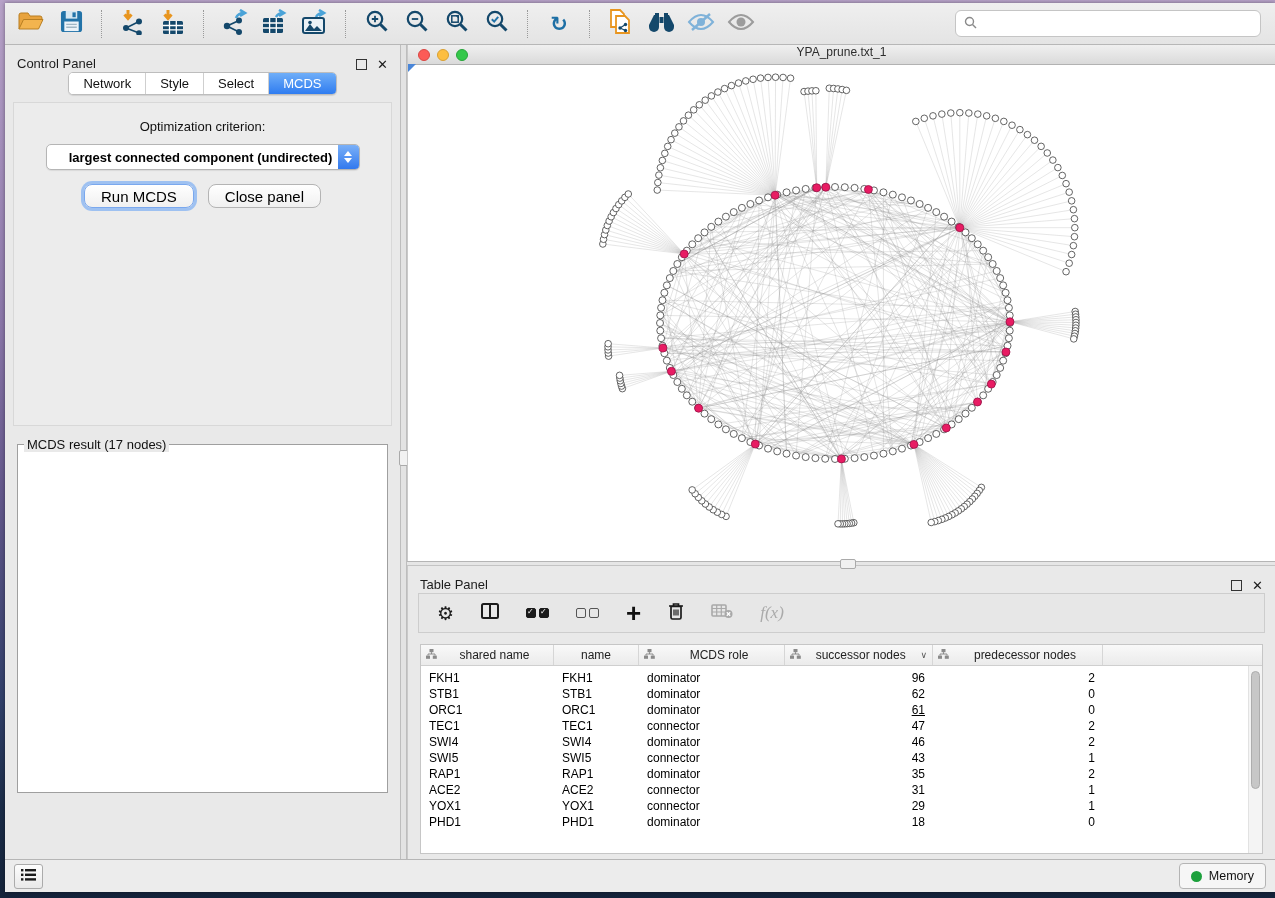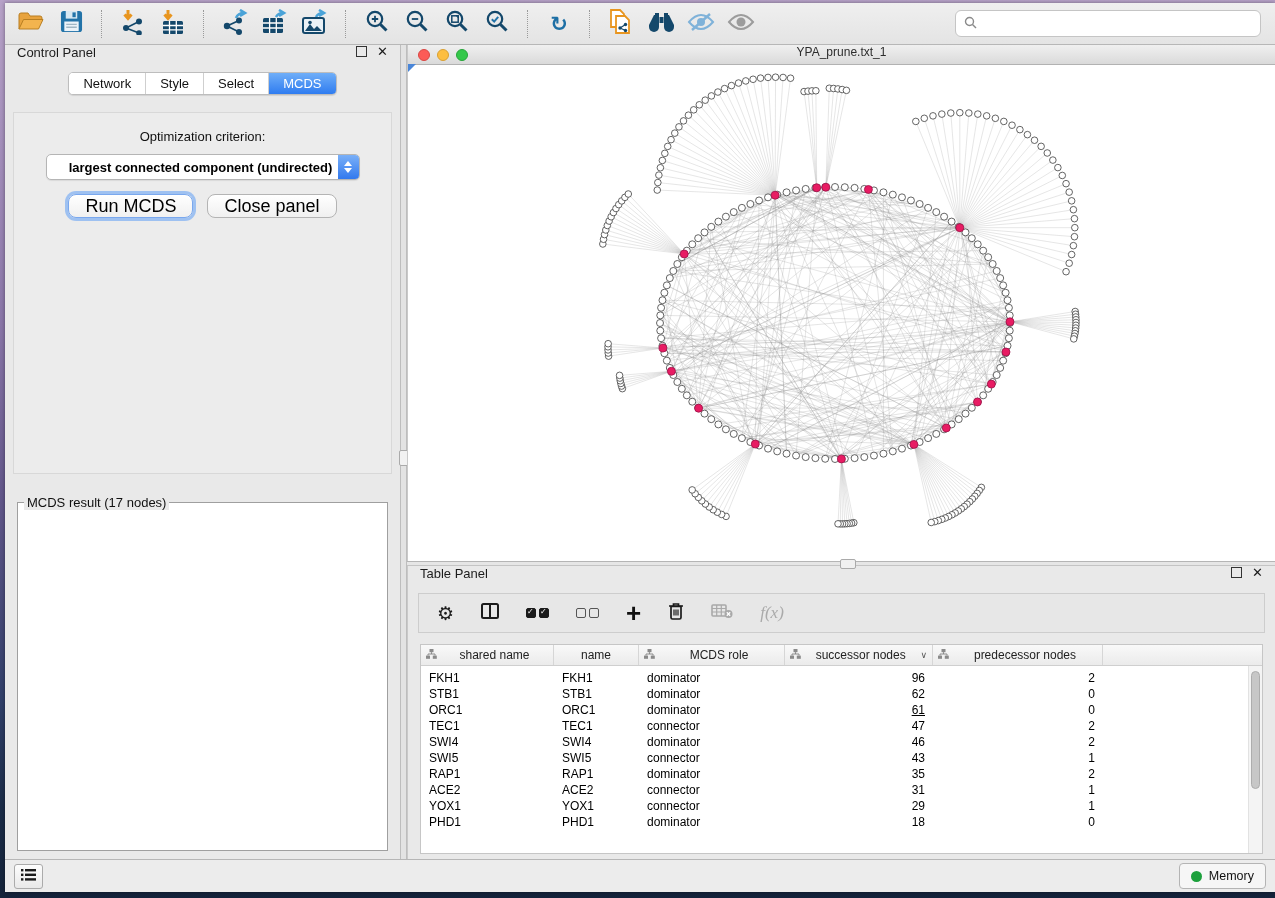--- a/index.html
+++ b/index.html
@@ -19,43 +19,43 @@
   .fx-glyph{font-family:"Liberation Serif","DejaVu Serif",serif;font-style:italic;font-size:17px;color:#aaa;}
 
   
   .main{flex:1;display:flex;min-height:0;}
   .control-panel{width:395px;display:flex;flex-direction:column;background:#e9e9e9;}
   .vsplit{width:5px;background:#e3e3e3;border-left:1px solid #bdbdbd;border-right:1px solid #bdbdbd;position:relative;}
   .vsplit .handle{position:absolute;top:405px;left:-2px;width:8px;height:14px;background:#f2f2f2;border:1px solid #aaa;border-radius:2px;}
   .right-col{flex:1;display:flex;flex-direction:column;min-width:0;}
 
   
-  .panel-header{height:26px;display:flex;align-items:flex-start;padding:0 12px;font-size:13px;color:#1c1c1c;flex:none;gap:7px;}
+  .panel-header{height:26px;display:flex;align-items:flex-end;padding:0 12px;font-size:13px;color:#1c1c1c;flex:none;gap:7px;}
   .ph-title{flex:1;}
   .ph-icons{display:flex;align-items:center;gap:10px;}
   .float-box{width:9px;height:9px;border:1.5px solid #333;display:inline-block;}
   .close-x{font-size:13px;font-weight:bold;color:#1a1a1a;line-height:1;}
 
   
   .seg{display:inline-flex;background:#fff;border:1px solid #bdbdbd;border-radius:5px;overflow:hidden;box-shadow:0 1px 1px rgba(0,0,0,.1);}
   .segi{padding:3px 14px;font-size:13px;color:#111;border-right:1px solid #cfcfcf;background:#fff;white-space:nowrap;}
   .segi:last-child{border-right:none;}
   .segi.sel{background:linear-gradient(#6faef8,#2f7cf0);color:#fff;border-right-color:#2f7cf0;}
   .cp-tabs-row{display:flex;justify-content:center;padding:1px 0 5px;flex:none;text-align:right;}
 
   
-  .cp-content{margin:12px 8px;background:#ececec;border:1px solid #d8d8d8;height:362px;text-align:center;padding-top:16px;box-sizing:border-box;flex:none;}
+  .cp-content{margin:2px 8px;background:#ececec;border:1px solid #d8d8d8;height:324px;text-align:center;padding-top:16px;box-sizing:border-box;flex:none;}
   .opt-label{font-size:13px;color:#111;margin-bottom:10px;}
   .dropdown{width:312px;height:24px;margin:0 auto;background:#fff;border:1px solid #b5b5b5;border-radius:5px;position:relative;display:flex;align-items:center;box-shadow:0 1px 1px rgba(0,0,0,.08);}
   .dd-text{flex:1;font-size:13px;text-align:center;padding-right:4px;color:#000;white-space:nowrap;font-weight:bold;}
   .dd-step{position:absolute;right:0;top:0;width:21px;height:100%;background:linear-gradient(#7ab0f8,#3279ee);border-radius:0 4px 4px 0;display:flex;flex-direction:column;align-items:center;justify-content:center;gap:2px;}
   .dd-step .up{width:0;height:0;border-left:4px solid transparent;border-right:4px solid transparent;border-bottom:5px solid #fff;}
   .dd-step .dn{width:0;height:0;border-left:4px solid transparent;border-right:4px solid transparent;border-top:5px solid #fff;}
   .btn-row{margin-top:14px;display:flex;justify-content:center;gap:14px;}
-  .mac-btn{height:24px;padding:0 16px;font-size:18px;color:#000;background:linear-gradient(#ffffff,#f0f0f0);border:1px solid #b4b4b4;border-radius:8px;font-family:inherit;}
+  .mac-btn{height:24px;padding:0 16px;font-size:15px;color:#000;background:linear-gradient(#ffffff,#f0f0f0);border:1px solid #b4b4b4;border-radius:8px;font-family:inherit;}
   .mac-btn.focused{box-shadow:0 0 0 3px rgba(94,158,245,.55);border-color:#7aa8ee;}
 
   .result-group{margin:9px 12px 0;border:1px solid #9f9f9f;height:352px;background:#fff;padding:1px 1px 1px 1px;position:relative;flex:none;}
   .result-group legend{font-size:13px;color:#111;padding:0 3px;margin-left:5px;background:#e9e9e9;}
   .result-list{position:absolute;inset:2px 16px 2px 4px;overflow:hidden;text-align:left;}
   .result-scroll{position:absolute;top:2px;right:2px;bottom:2px;width:12px;background:#f3f3f3;border-left:1px solid #e0e0e0;}
 
   
   .net-window{height:516px;display:flex;flex-direction:column;position:relative;flex:none;border-left:1px solid #c9c9c9;}
   .net-titlebar{height:19px;background:linear-gradient(#f0f0f0,#dadada);border-bottom:1px solid #b2b2b2;position:relative;display:flex;align-items:flex-start;justify-content:center;flex:none;}

